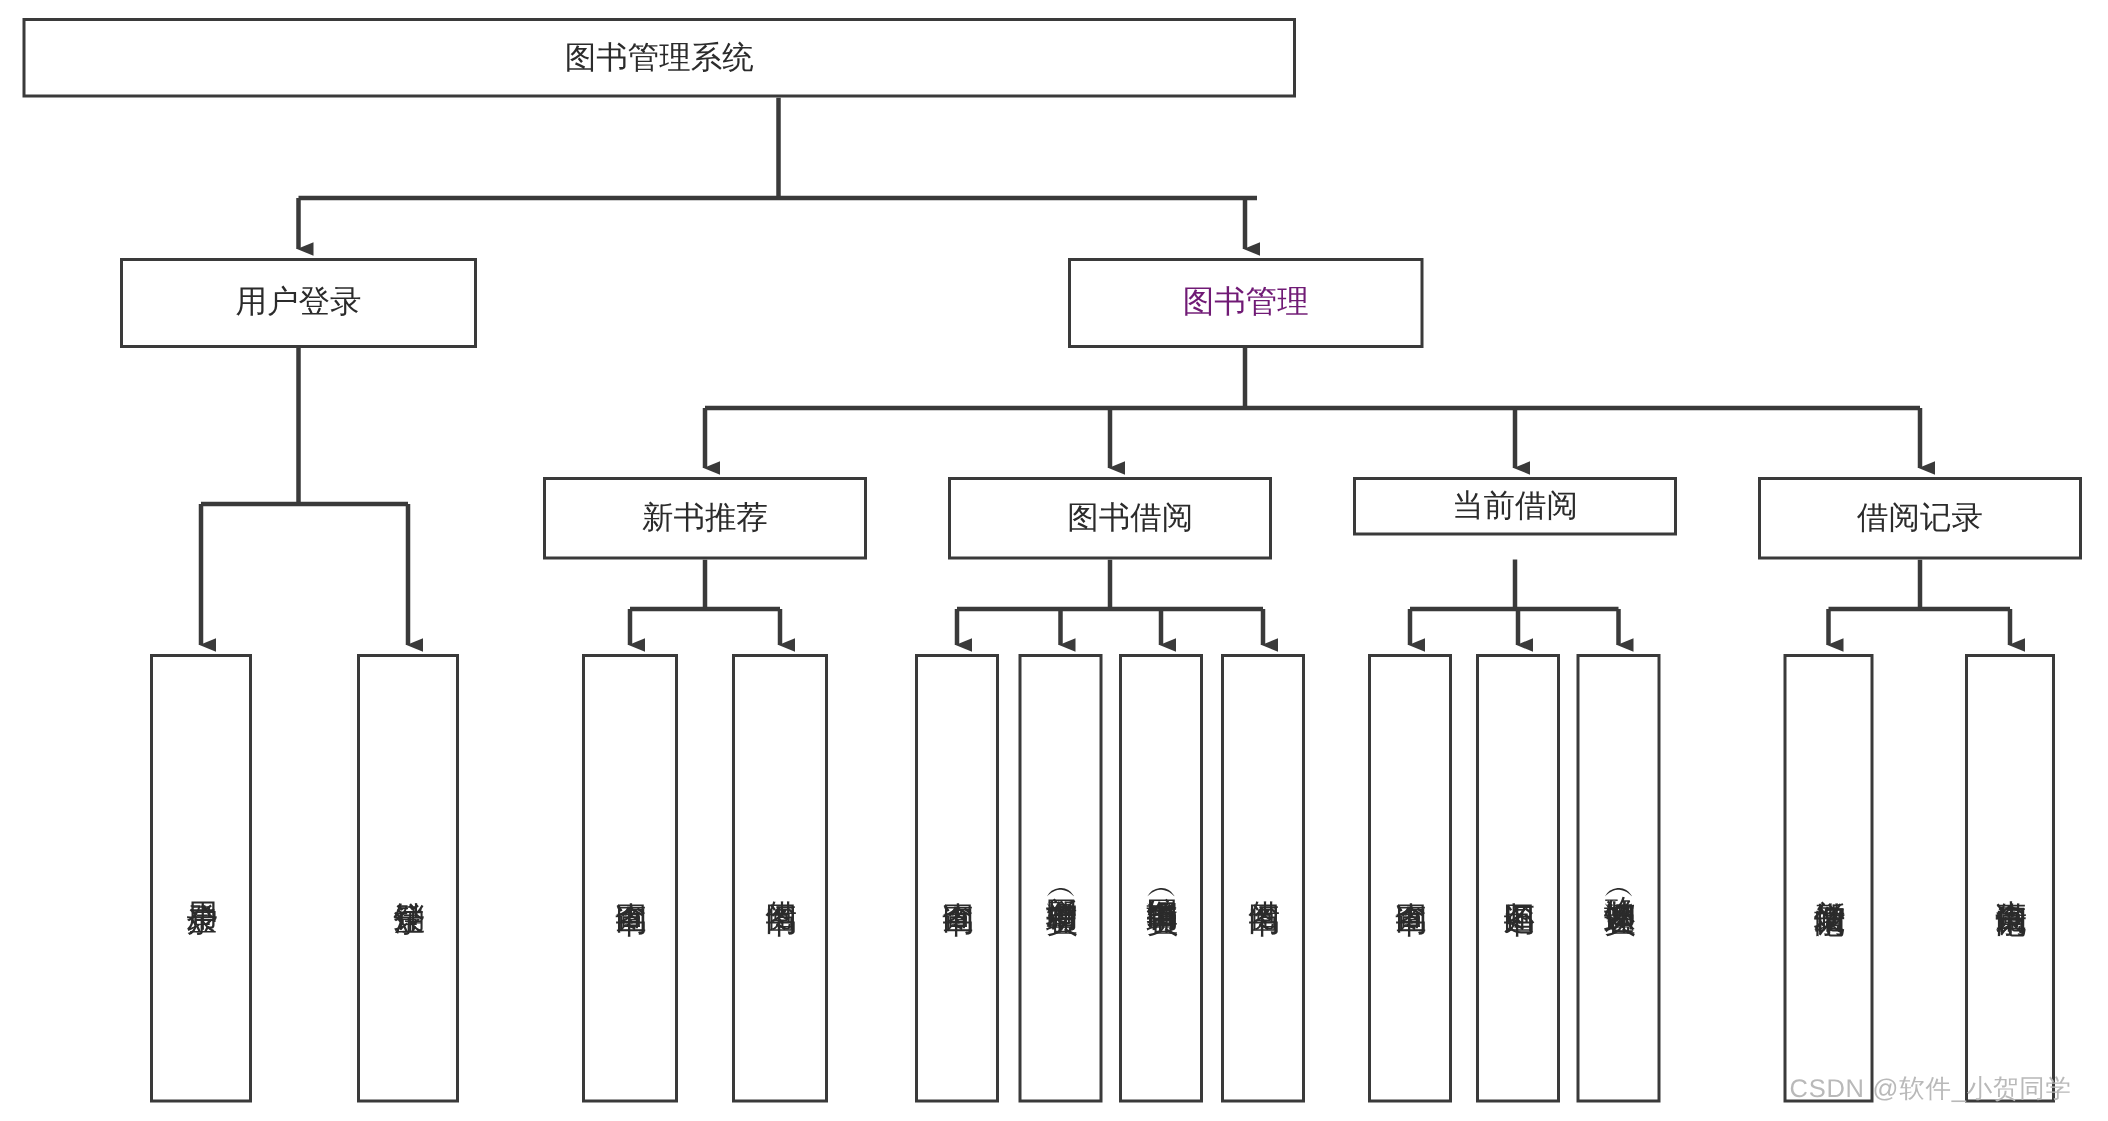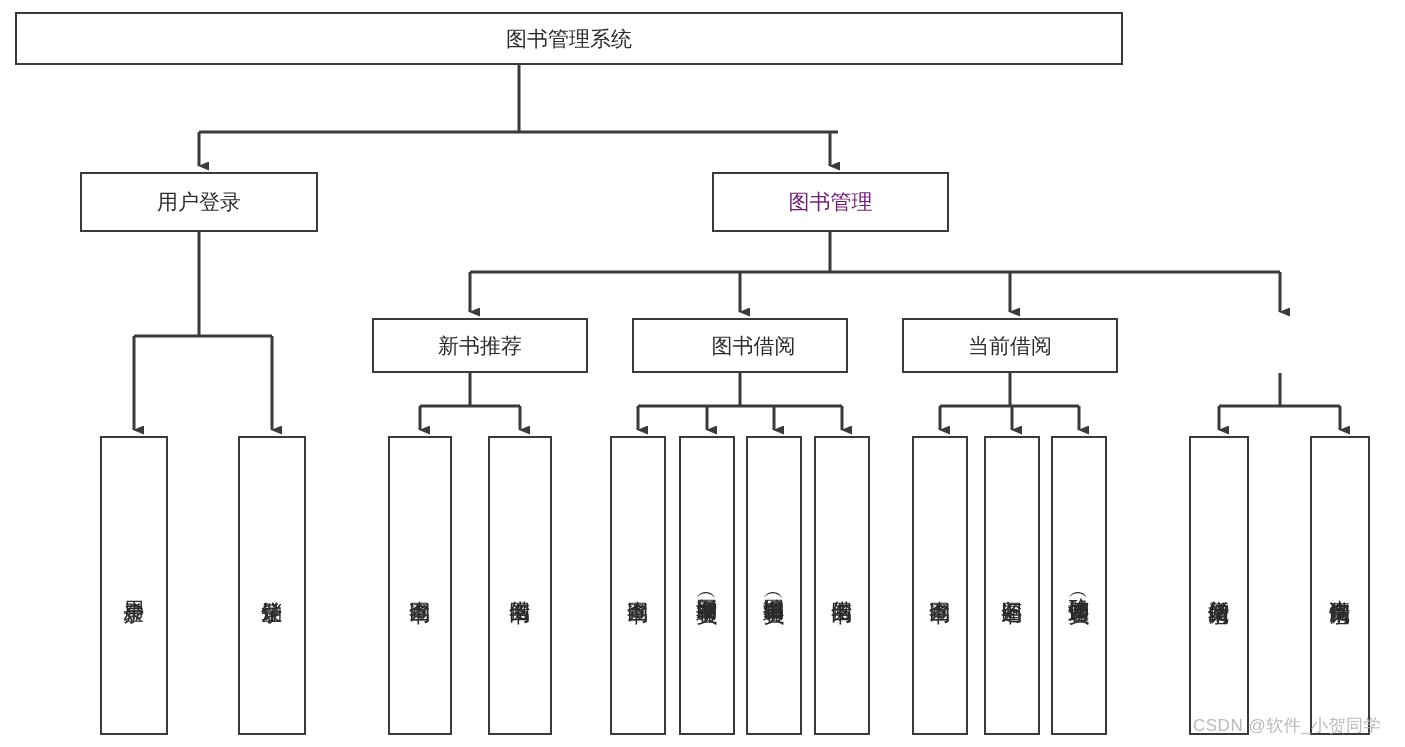--- a/index.html
+++ b/index.html
@@ -109,39 +109,42 @@
       <path d="M 1079 406 L 1079 430" marker-end="url(#arrowhead)"></path>
 
       <path d="M 1280 373 L 1280 406"></path>
       <path d="M 1219 406 L 1340 406"></path>
       <path d="M 1219 406 L 1219 430" marker-end="url(#arrowhead)"></path>
       <path d="M 1340 406 L 1340 430" marker-end="url(#arrowhead)"></path>
 
     </g>
   </svg>
 
-  <div class="node-box" style="left: 15px; top: 12px; width: 1108px; height: 53px; border-color: rgb(58, 58, 58);">
+  <div class="node-box" style="left: 15px; top: 12px; width: 849px; height: 53px; border-color: rgb(58, 58, 58);">
     <span class="node-label-h" style="color: rgb(43, 43, 43);">图书管理系统</span>
   </div>
 
   <div class="node-box" style="left: 80px; top: 172px; width: 238px; height: 60px; border-color: rgb(58, 58, 58);">
     <span class="node-label-h" style="color: rgb(43, 43, 43);">用户登录</span>
   </div>
   <div class="node-box" style="left: 712px; top: 172px; width: 237px; height: 60px; border-color: rgb(58, 58, 58);">
     <span class="node-label-h" style="color: #701a75;">图书管理</span>
   </div>
 
-  <div class="node-box" style="left: 362px; top: 318px; width: 216px; height: 55px; border-color: rgb(58, 58, 58); margin-left: 10px;">
+  <div class="node-box" style="left: 362px; top: 318px; width: 216px; height: 55px; border-color: rgb(58, 58, 58);">
     <span class="node-label-h" style="color: rgb(43, 43, 43);">新书推荐</span>
   </div>
   <div class="node-box" style="left: 632px; top: 318px; width: 216px; height: 55px; border-color: rgb(58, 58, 58); padding-left: 27px;">
     <span class="node-label-h" style="color: rgb(43, 43, 43);">图书借阅</span>
   </div>
-  <div class="node-box" style="left: 902px; top: 318px; width: 216px; height: 55px; border-color: rgb(58, 58, 58);">
+  <div class="node-box" style="left: 902px; top: 318px; width: 216px; height: 39px; border-color: rgb(58, 58, 58);">
     <span class="node-label-h" style="color: rgb(43, 43, 43);">当前借阅</span>
+  </div>
+  <div class="node-box" style="left: 1172px; top: 318px; width: 216px; height: 55px; border-color: rgb(58, 58, 58);">
+    <span class="node-label-h" style="color: rgb(43, 43, 43);">借阅记录</span>
   </div>
 
   <div class="node-box" style="left: 100px; top: 436px; width: 68px; height: 299px; border-color: rgb(58, 58, 58);">
     <span class="node-label-v" style="color: rgb(43, 43, 43);">用户登录</span>
   </div>
   <div class="node-box" style="left: 238px; top: 436px; width: 68px; height: 299px; border-color: rgb(58, 58, 58);">
     <span class="node-label-v" style="color: rgb(43, 43, 43);">注销登录</span>
   </div>
   <div class="node-box" style="left: 388px; top: 436px; width: 64px; height: 299px; border-color: rgb(58, 58, 58);">
     <span class="node-label-v" style="color: rgb(43, 43, 43);">查询图书</span>

